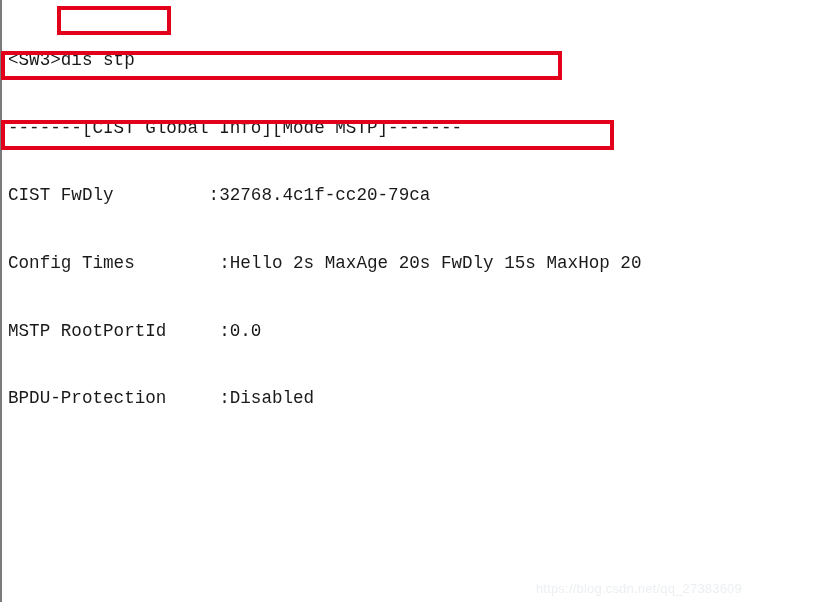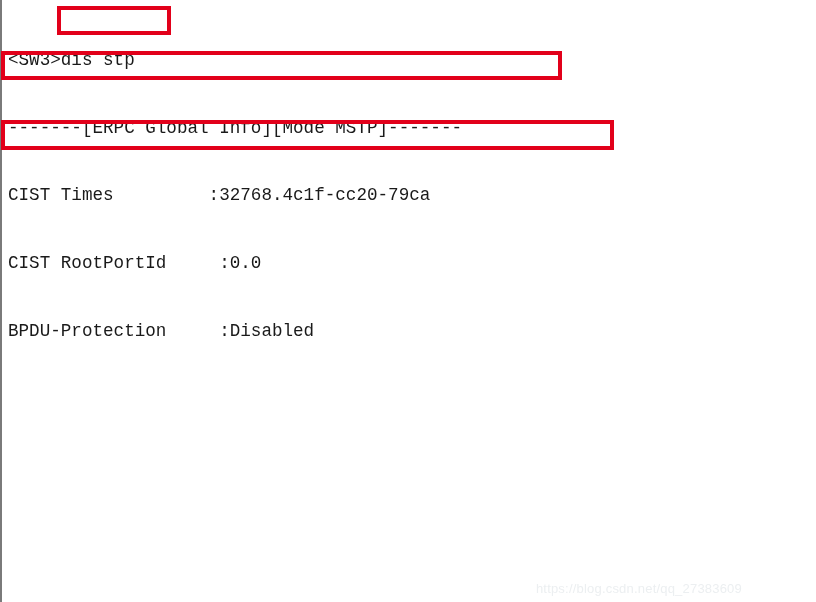--- a/index.html
+++ b/index.html
@@ -61,23 +61,24 @@
 </style>
 </head>
 <body>
 
 <div id="screen">
 
   <div id="left-border"></div>
 
   <div id="console">
     <span class="ln">&lt;SW3&gt;dis stp</span>
-    <span class="ln">-------[ERPC Global Info][Mode MSTP]-------</span>
-    <span class="ln">CIST Times         :32768.4c1f-cc20-79ca</span>
-    <span class="ln">CIST RootPortId     :0.0</span>
+    <span class="ln">-------[CIST Global Info][Mode MSTP]-------</span>
+    <span class="ln">CIST FwDly         :32768.4c1f-cc20-79ca</span>
+    <span class="ln">Config Times        :Hello 2s MaxAge 20s FwDly 15s MaxHop 20</span>
+    <span class="ln">MSTP RootPortId     :0.0</span>
     <span class="ln">BPDU-Protection     :Disabled</span>
     
     
     
     
     
     
     
     
     

